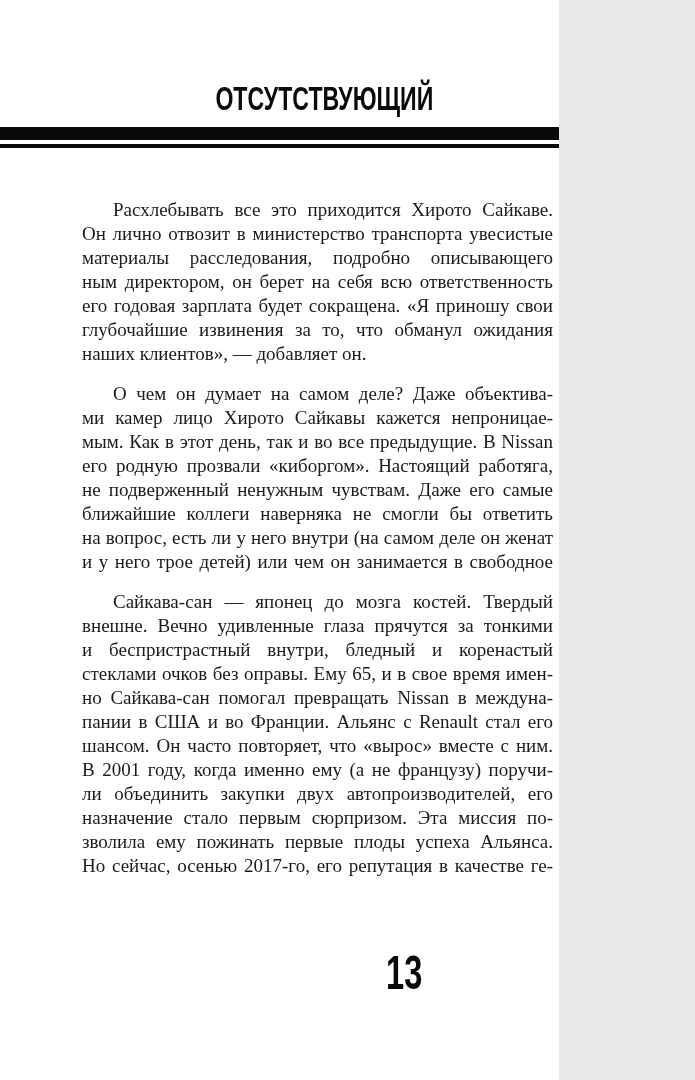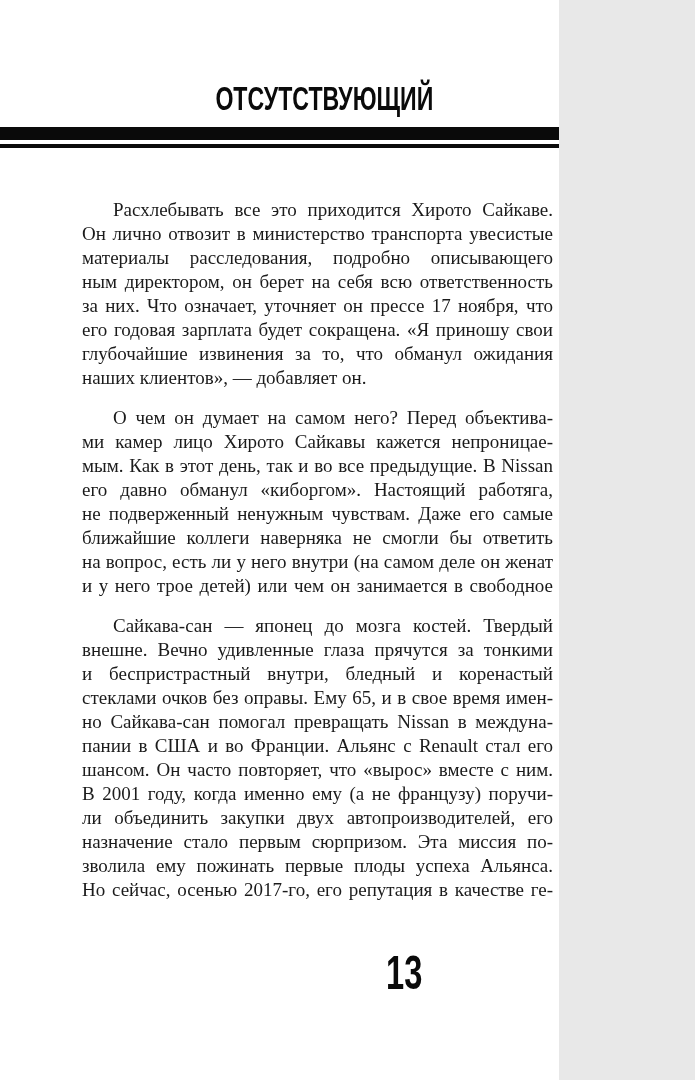--- a/index.html
+++ b/index.html
@@ -104,30 +104,29 @@
 
   <div class="rule-thick-top"></div>
   <div class="rule-thin-top"></div>
 
   <div class="text-block">
       <div class="para">
         <div class="line first">Расхлебывать все это приходится Хирото Сайкаве.</div>
         <div class="line">Он лично отвозит в министерство транспорта увесистые</div>
         <div class="line">материалы расследования, подробно описывающего</div>
         <div class="line">ным директором, он берет на себя всю ответственность</div>
-        <div class="line">за них. Что означает, уточняет он прессе 17 ноября, что</div>
         <div class="line">его годовая зарплата будет сокращена. «Я приношу свои</div>
         <div class="line">глубочайшие извинения за то, что обманул ожидания</div>
         <div class="line endpara">наших клиентов», — добавляет он.</div>
       </div>
       <div class="para">
-        <div class="line first">О чем он думает на самом него? Перед объектива-</div>
+        <div class="line first">О чем он думает на самом деле? Даже объектива-</div>
         <div class="line">ми камер лицо Хирото Сайкавы кажется непроницае-</div>
         <div class="line">мым. Как в этот день, так и во все предыдущие. В Nissan</div>
-        <div class="line">его давно обманул «киборгом». Настоящий работяга,</div>
+        <div class="line">его родную прозвали «киборгом». Настоящий работяга,</div>
         <div class="line">не подверженный ненужным чувствам. Даже его самые</div>
         <div class="line">ближайшие коллеги наверняка не смогли бы ответить</div>
         <div class="line">на вопрос, есть ли у него внутри (на самом деле он женат</div>
         <div class="line">и у него трое детей) или чем он занимается в свободное</div>
       </div>
       <div class="para">
         <div class="line first">Сайкава-сан — японец до мозга костей. Твердый</div>
         <div class="line">внешне. Вечно удивленные глаза прячутся за тонкими</div>
         <div class="line">и беспристрастный внутри, бледный и коренастый</div>
         <div class="line">стеклами очков без оправы. Ему 65, и в свое время имен-</div>

